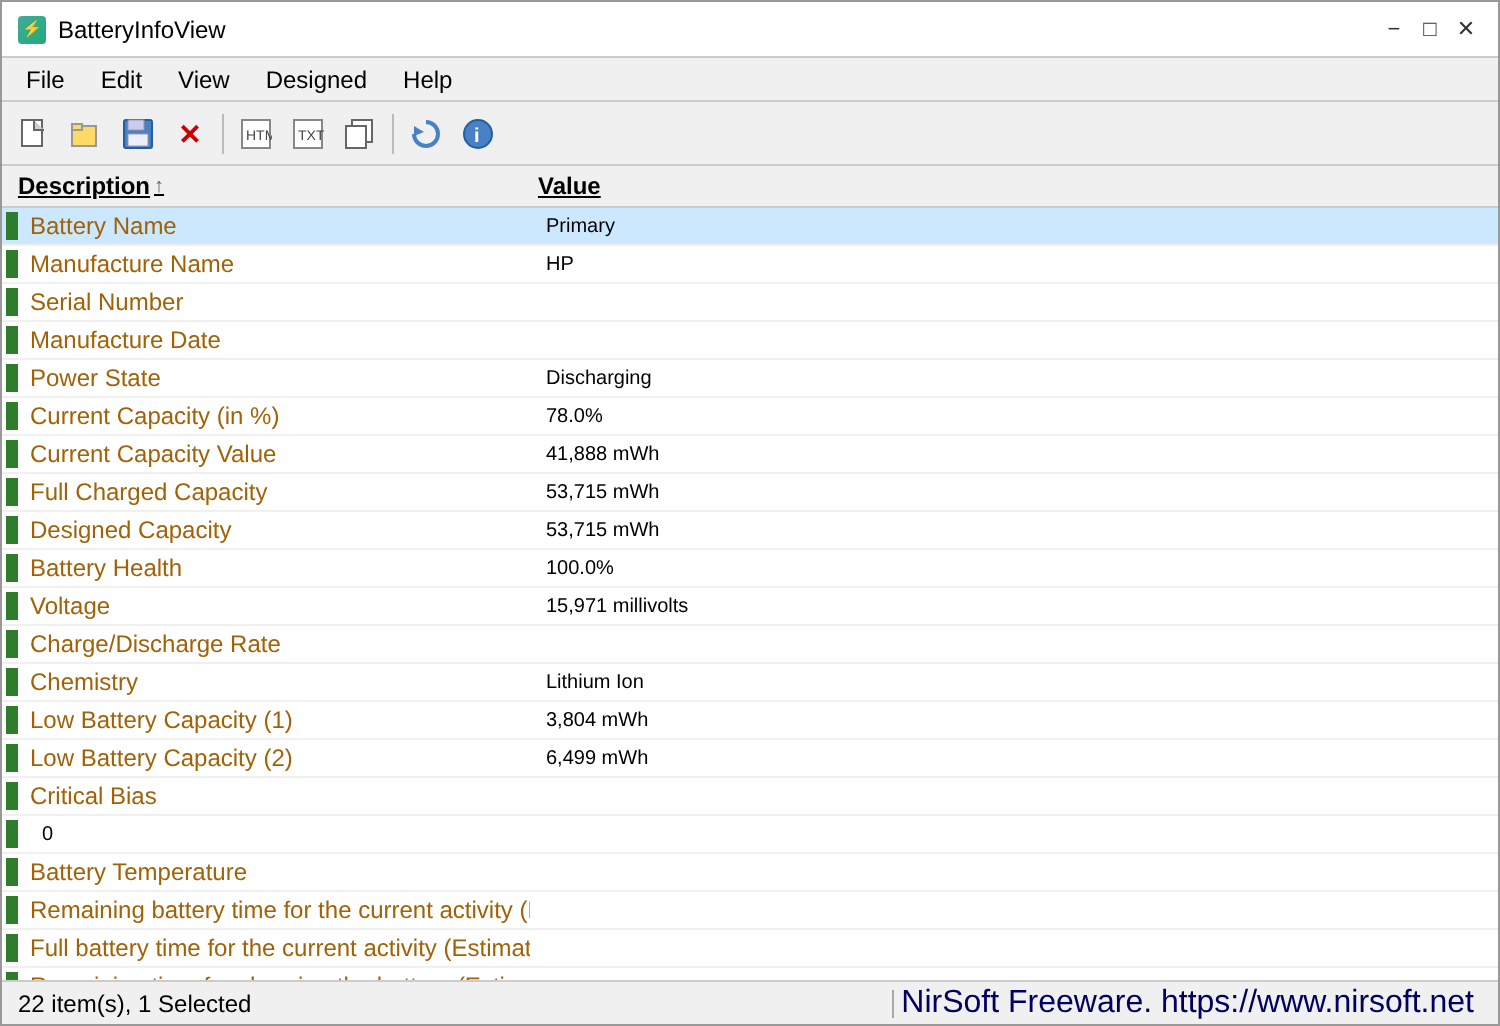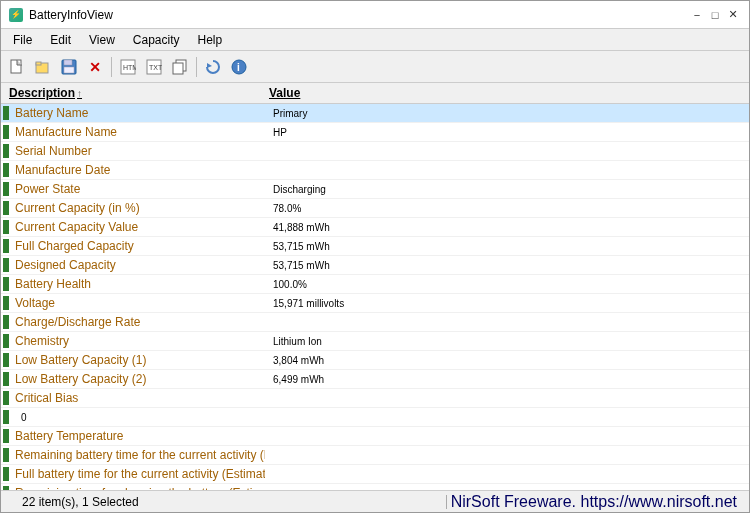--- a/index.html
+++ b/index.html
@@ -205,21 +205,20 @@
       display: flex;
       align-items: center;
       padding: 0 4px;
     }
 
     .status-left {
       flex: 1;
       font-size: 12px;
       color: #000;
       padding-left: 4px;
-      margin-left: 13px;
     }
 
     .status-right {
       font-size: 16px;
       color: #000060;
       padding-right: 8px;
     }
 
     .status-sep {
       width: 1px;
@@ -242,21 +241,21 @@
       <div class="win-btn">−</div>
       <div class="win-btn">□</div>
       <div class="win-btn close">✕</div>
     </div>
   </div>
 
   <div class="menu-bar">
     <span class="menu-item">File</span>
     <span class="menu-item">Edit</span>
     <span class="menu-item">View</span>
-    <span class="menu-item">Capacity</span>
+    <span class="menu-item">Designed</span>
     <span class="menu-item">Help</span>
   </div>
 
   <div class="toolbar">
     <button class="tb-btn" title="New">
       <svg width="16" height="16" viewBox="0 0 16 16" fill="none">
         <rect x="2" y="1" width="10" height="13" fill="white" stroke="#666" stroke-width="1"></rect>
         <polyline points="8,1 8,6 13,6" fill="#ccc" stroke="#666" stroke-width="1"></polyline>
       </svg>
     </button>

